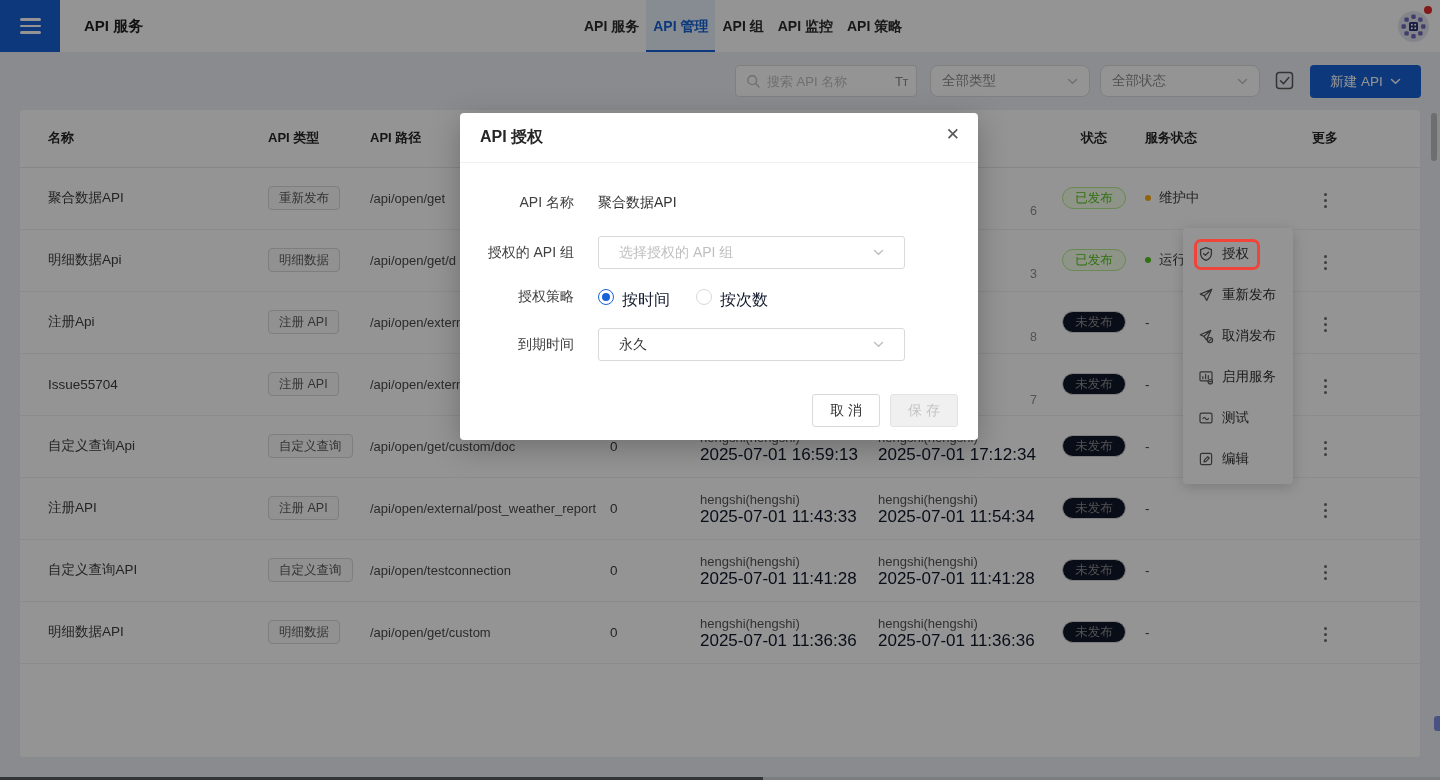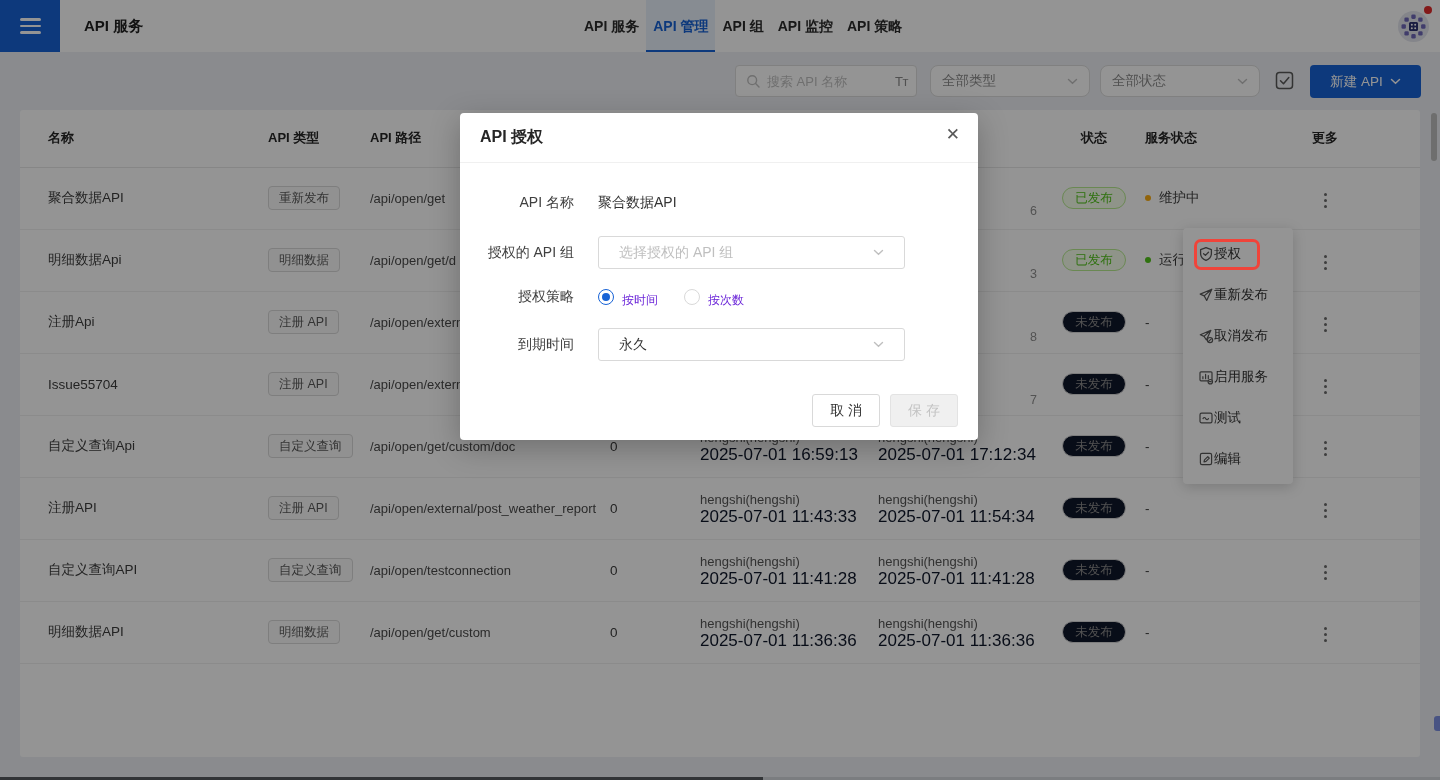--- a/index.html
+++ b/index.html
@@ -54,21 +54,21 @@
   .svc-dot.maintenance{background:var(--maintenance-dot)}
   .svc-dot.running{background:var(--running-dot)}
   .more-dots{display:inline-flex;flex-direction:column;gap:3px;cursor:pointer;padding:4px}
   .more-dots i{width:3px;height:3px;border-radius:50%;background:#6b6b6b}
   .path-cell{font-size:13px;color:#4a4a4a}
   .peek{position:absolute;font-size:12.5px;color:#8f8f8f;z-index:1}
 
   
   .menu{position:absolute;left:1183px;top:228px;width:110px;background:#fff;border-radius:4px;
         box-shadow:0 3px 14px rgba(0,0,0,.18);padding:5px 0;z-index:10}
-  .menu-item{height:41px;display:flex;align-items:center;padding-left:15px;font-size:13.5px;color:#333;cursor:pointer}
+  .menu-item{height:41px;display:flex;align-items:center;padding-left:15px;gap:8px;font-size:13.5px;color:#333;cursor:pointer}
   .menu-item svg{flex:0 0 auto}
 
   
   .scroll-thumb{position:absolute;left:1431px;top:113px;width:6px;height:48px;background:#bdbdbd;border-radius:3px;z-index:5}
   .blue-peek{position:absolute;left:1434px;top:716px;width:6px;height:15px;background:#7d8fe2;border-radius:3px 0 0 3px;z-index:5}
   .dock-left{position:absolute;left:0;top:777px;width:763px;height:3px;background:#323437;z-index:55}
   .dock-right{position:absolute;left:763px;top:777px;width:677px;height:3px;background:#7b7d80;z-index:55}
 
   
   .overlay{position:absolute;inset:0;background:rgba(0,0,0,.42);z-index:50}
@@ -80,21 +80,21 @@
   .mrow{position:absolute;left:0;width:100%;display:flex;align-items:center}
   .mlabel{width:114px;text-align:right;font-size:14px;color:#404040;flex:0 0 auto}
   .mcontent{margin-left:24px;display:flex;align-items:center}
   .mvalue{font-size:14px;color:#333}
   .mselect{width:307px;height:33px;border:1px solid #d9d9d9;border-radius:3px;display:flex;align-items:center;
            justify-content:space-between;padding:0 20px;font-size:14px;cursor:pointer;background:#fff}
   .mselect .ph{color:#bfbfbf}
   .radio{width:16px;height:16px;border-radius:50%;border:1px solid #d9d9d9;background:#fff;flex:0 0 auto;cursor:pointer}
   .radio.sel{border-color:var(--primary)}
   .radio.sel::after{content:'';display:block;width:8px;height:8px;margin:3px;border-radius:50%;background:var(--primary)}
-  .radio-label{font-size:12px;color:#6d28d9;margin:6px 26px 0 8px}
+  .radio-label{font-size:16px;color:#0f172a;margin:6px 26px 0 8px}
   .mbtns{position:absolute;right:20px;top:281px;display:flex;gap:10px}
   .btn{height:33px;padding:0 17px;border-radius:3px;font-size:14px;display:flex;align-items:center;cursor:pointer}
   .btn.cancel{border:1px solid #d9d9d9;background:#fff;color:#333}
   .btn.save{border:1px solid #e3e3e3;background:#f0f0f0;color:#c3c3c3}
 
   
   .annotation{position:absolute;left:1194px;top:239px;width:66px;height:31px;border:3px solid var(--annotation-red);
               border-radius:7px;z-index:70}
 </style>
 </head>

